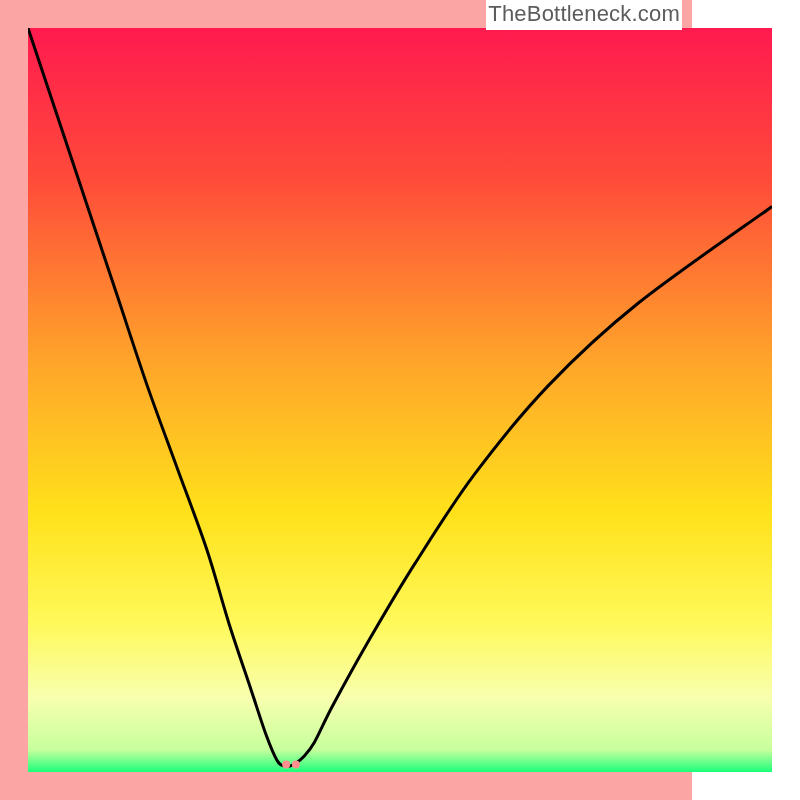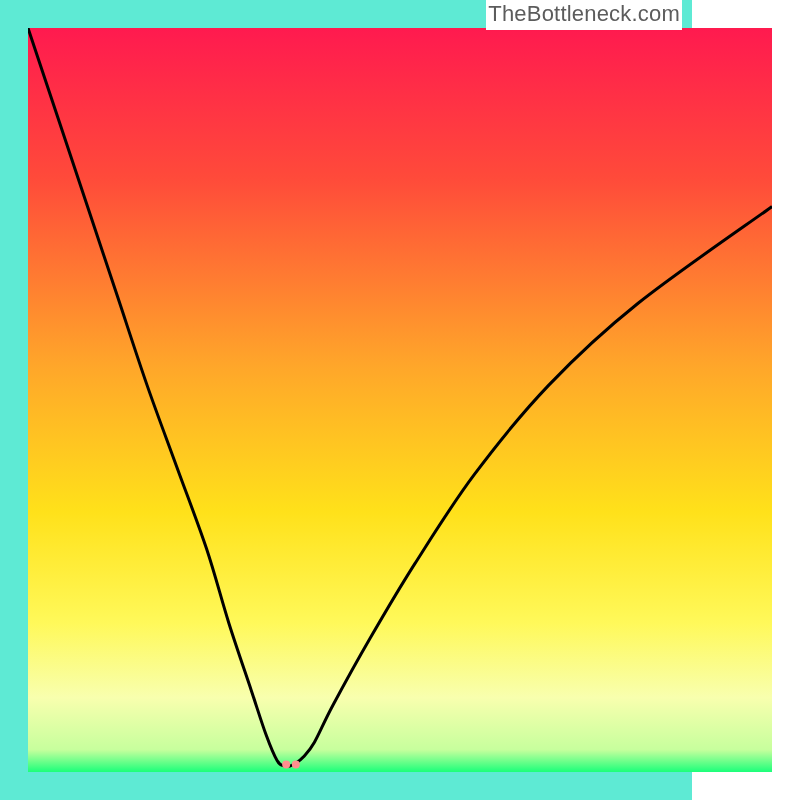--- a/index.html
+++ b/index.html
@@ -8,21 +8,21 @@
     width: 800px;
     height: 800px;
     background: #ffffff;
     font-family: Arial, Helvetica, sans-serif;
     overflow: hidden;
   }
   .frame {
     position: relative;
     width: 692px;
     height: 800px;
-    background: #5eead4;
+    background: #fca5a5;
     box-sizing: border-box;
   }
   .watermark {
     position: absolute;
     top: 0px;
     right: 10px;
     color: #5c5c5c;
     font-size: 22px;
     font-weight: 500;
     background: #ffffff;

